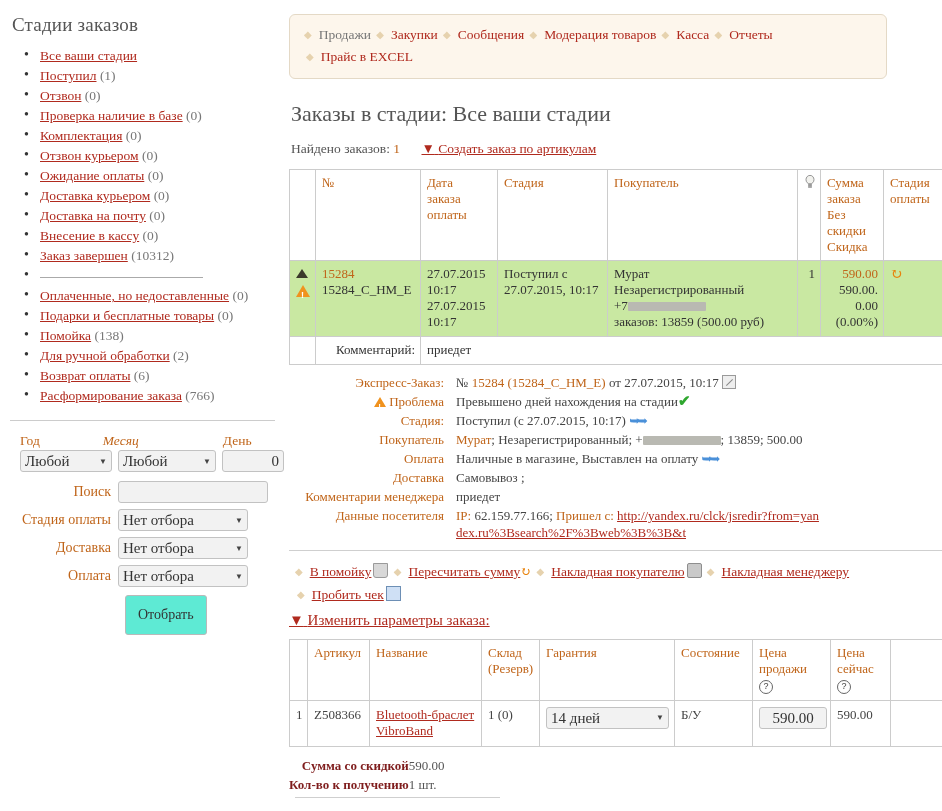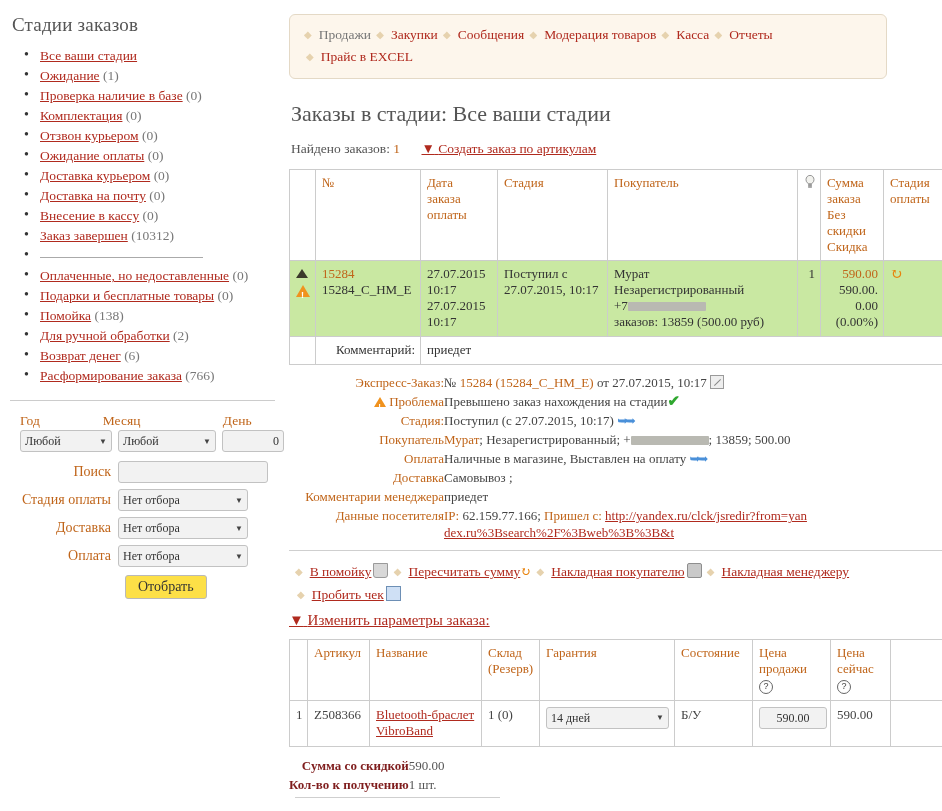--- a/index.html
+++ b/index.html
@@ -90,27 +90,27 @@
     text-align: right;
     padding-right: 7px;
     box-sizing: border-box;
   }
   .ymd-heads { display:flex; margin-bottom:1px; }
   .ymd-heads span {
     color:#c0651a;
     font-size:13.5px;
   }
   .h-god   { width: 96px; padding-left:10px; box-sizing:border-box;}
-  .h-mes   { width: 100px; padding-left:8px; box-sizing:border-box;}
+  .h-mes   { width: 100px; padding-left:8px; box-sizing:border-box;font-style:italic;}
   .h-den   { width: 66px; padding-left:6px; box-sizing:border-box;margin-left:34px;}
   .ymd-ctrls { display:flex; gap:6px; }
 
   select.ui, input.ui {
     font-family: "Liberation Serif", serif;
-    font-size: 12px;
+    font-size: 15px;
     color: #333333;
     background: #f2f2f2;
     border: 1px solid #c2c2c2;
     border-radius: 3px;
     height: 22px;
     box-sizing: border-box;
     padding: 0 4px;
   }
   select.ui {
     -webkit-appearance: none;
@@ -133,24 +133,24 @@
   .sel-god  { width: 92px; }
   .sel-mes  { width: 98px; }
   .in-den   { width: 62px; text-align: right; }
   .in-search{ width: 150px; background:#f2f2f2; }
   .sel-wide { width: 130px; }
   .lbl-w    { width: 108px; }
   button.ui {
     font-family: "Liberation Serif", serif;
     font-size: 14px;
     color: #333333;
-    background: #fde047;
+    background: #5eead4;
     border: 1px solid #b9b9b9;
     border-radius: 3px;
-    padding: 3px 12px;
+    padding: 11px 12px;
     cursor: pointer;
   }
   .btn-otobrat-row { padding-left: 115px; margin-top: 8px; }
 
   
   .main {
     flex: 1 1 auto;
     padding: 14px 0 0 14px;
     box-sizing: border-box;
     min-width: 0;
@@ -291,21 +291,21 @@
     border-bottom: 1px solid #cfcfcf;
     padding: 8px 0 8px 0;
     box-sizing: border-box;
   }
   table.detail {
     border-collapse: collapse;
   }
   table.detail td {
     font-size: 13px;
     vertical-align: top;
-    padding: 1px 0 1px 0;
+    padding: 1px 12px 1px 0;
     line-height: 17px;
   }
   td.dl {
     color: #c0651a;
     text-align: right;
     white-space: nowrap;
     padding-right: 8px;
     width: 155px;
   }
   td.dv { color: #444444; }
@@ -490,22 +490,26 @@
 
   <div class="sidebar">
     <h2>Стадии заказов</h2>
 
     <ul class="stage-list">
       <li>
         <a href="#">Все ваши стадии</a>
         <span class="cnt"></span>
       </li>
       <li>
-        <a href="#">Ожидание</a>
+        <a href="#">Поступил</a>
         <span class="cnt">(1)</span>
+      </li>
+      <li>
+        <a href="#">Отзвон</a>
+        <span class="cnt">(0)</span>
       </li>
       <li>
         <a href="#">Проверка наличие в базе</a>
         <span class="cnt">(0)</span>
       </li>
       <li>
         <a href="#">Комплектация</a>
         <span class="cnt">(0)</span>
       </li>
       <li>
@@ -547,21 +551,21 @@
       </li>
       <li>
         <a href="#">Помойка</a>
         <span class="cnt">(138)</span>
       </li>
       <li>
         <a href="#">Для ручной обработки</a>
         <span class="cnt">(2)</span>
       </li>
       <li>
-        <a href="#">Возврат денег</a>
+        <a href="#">Возврат оплаты</a>
         <span class="cnt">(6)</span>
       </li>
       <li>
         <a href="#">Расформирование заказа</a>
         <span class="cnt">(766)</span>
       </li>
     </ul>
 
     <div class="filter-form">
       <div class="ymd-heads">
@@ -733,21 +737,21 @@
           <td class="dl">Экспресс-Заказ:</td>
           <td class="dv">
             <span>№</span>
             <span class="accent">15284</span>
             <span class="accent">(15284_C_HM_E)</span>
             <span>от 27.07.2015, 10:17</span><span class="edit-ico"></span>
           </td>
         </tr>
         <tr>
           <td class="dl"><span class="warn-sm"></span><span>Проблема</span></td>
-          <td class="dv"><span>Превышено заказ нахождения на стадии</span><span class="chk">✔</span></td>
+          <td class="dv"><span>Превышено дней нахождения на стадии</span><span class="chk">✔</span></td>
         </tr>
         <tr>
           <td class="dl">Стадия:</td>
           <td class="dv"><span>Поступил (с 27.07.2015, 10:17)</span> <span class="dblarrow">➥➥</span></td>
         </tr>
         <tr>
           <td class="dl">Покупатель</td>
           <td class="dv">
             <span class="accent">Мурат</span><span>; Незарегистрированный; +</span><span class="redact"></span><span>;  13859; 500.00</span>
           </td>

